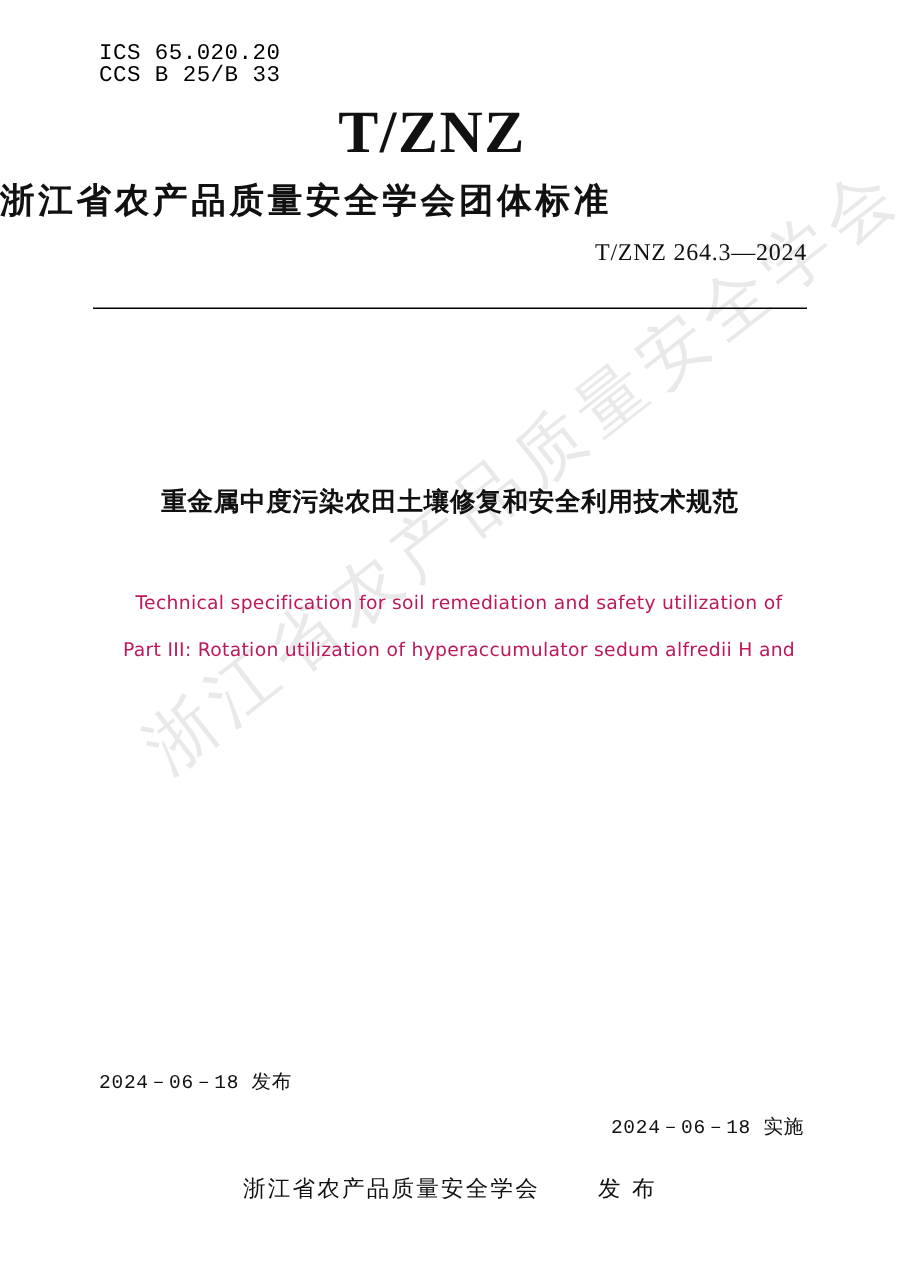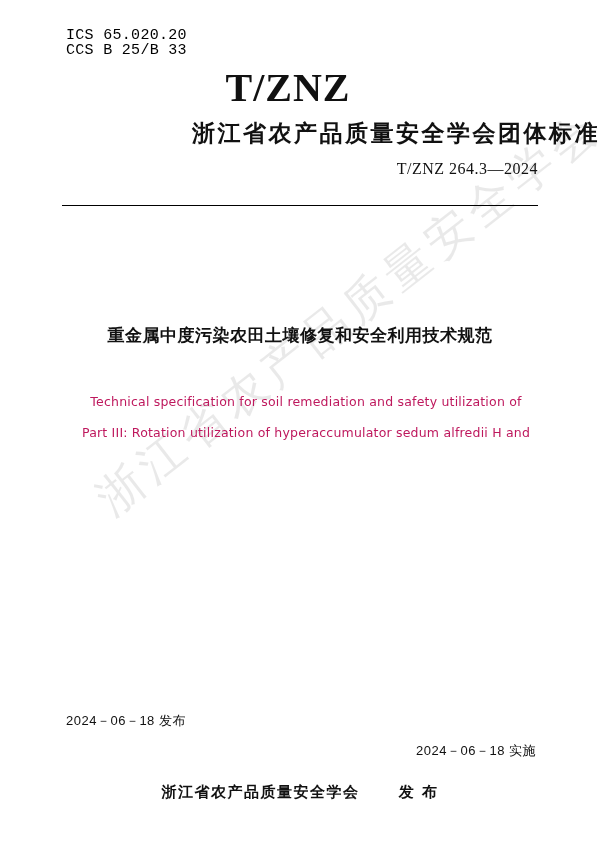--- a/index.html
+++ b/index.html
@@ -74,21 +74,21 @@
     font-family: "Liberation Serif", serif;
     font-size: 40px;
     font-weight: 700;
     letter-spacing: 1px;
   }
 
   .org-line {
     position: absolute;
     left: 0; top: 118px;
     width: 600px;
-    text-align: right;
+    text-align: left;
     font-family: "DejaVu Sans", sans-serif;
     font-size: 23px;
     font-weight: 700;
     letter-spacing: 2.5px;
     white-space: nowrap;
   }
 
   .std-no {
     position: absolute;
     right: 62px;
@@ -135,36 +135,36 @@
     color: #be185d;
   }
   .en-title div { white-space: nowrap; }
 
   
   .date-row {
     position: absolute;
     left: 66px;
     top: 712px;
     width: 470px;
-    font-family: Liberation Sans, sans-serif;
+    font-family: Liberation Mono, monospace;
     font-size: 13px;
     letter-spacing: 0.5px;
   }
   .date-row .left { float: left; }
   .date-row .right { float: right; margin-top: 30px; }
 
   .publisher {
     position: absolute;
     left: 0;
     top: 783px;
     width: 600px;
     text-align: center;
     font-family: "DejaVu Sans", sans-serif;
     font-size: 15px;
-    font-weight: 700;
+    font-weight: 400;
     letter-spacing: 1.5px;
     white-space: nowrap;
   }
   .publisher .gap { display: inline-block; width: 26px; }
 </style>
 </head>
 <body>
 
 <div class="page">
 

